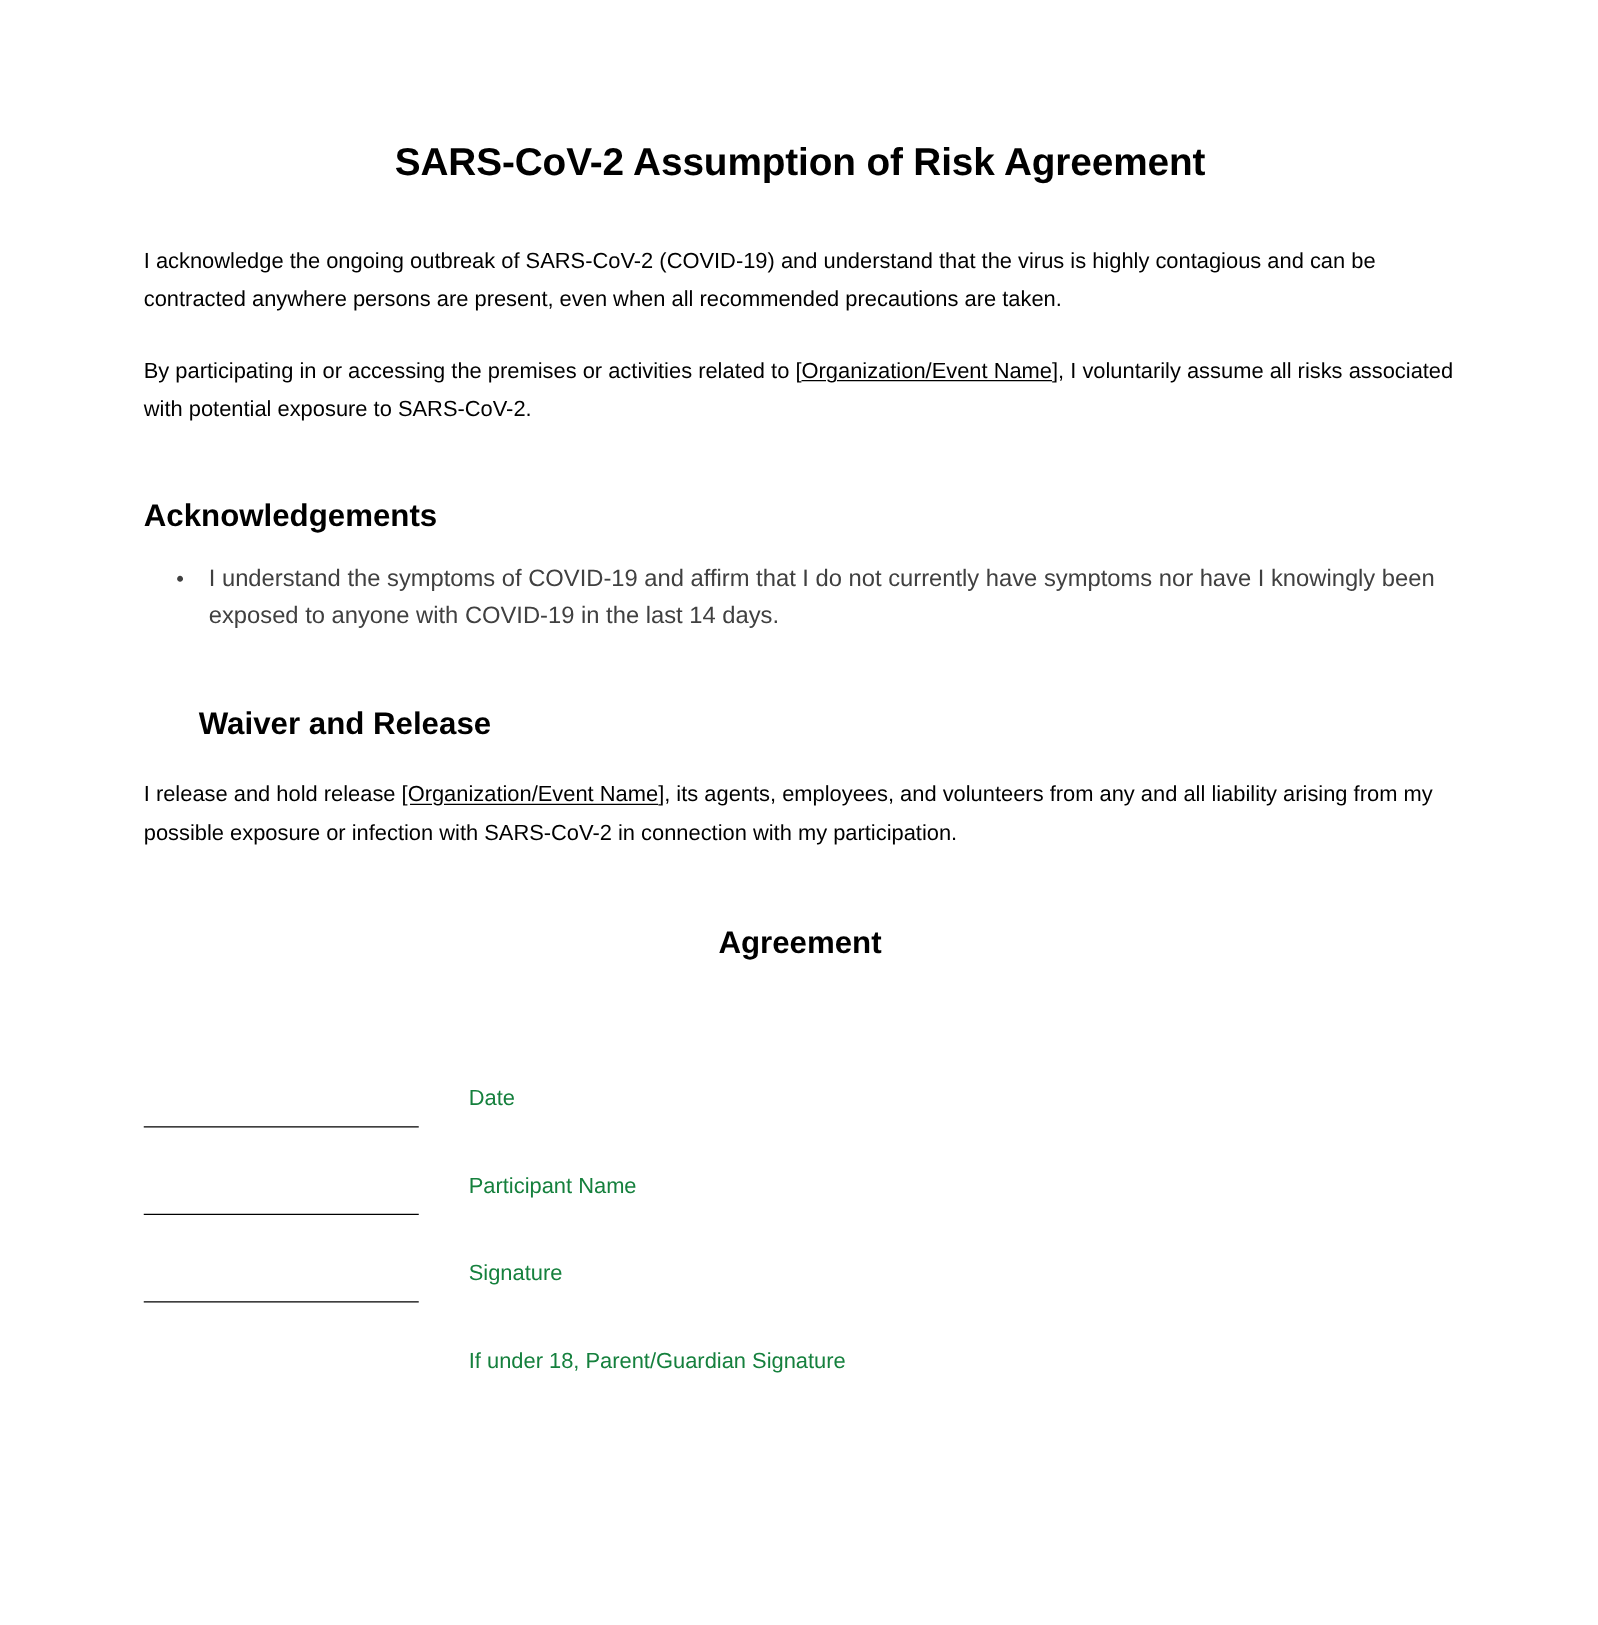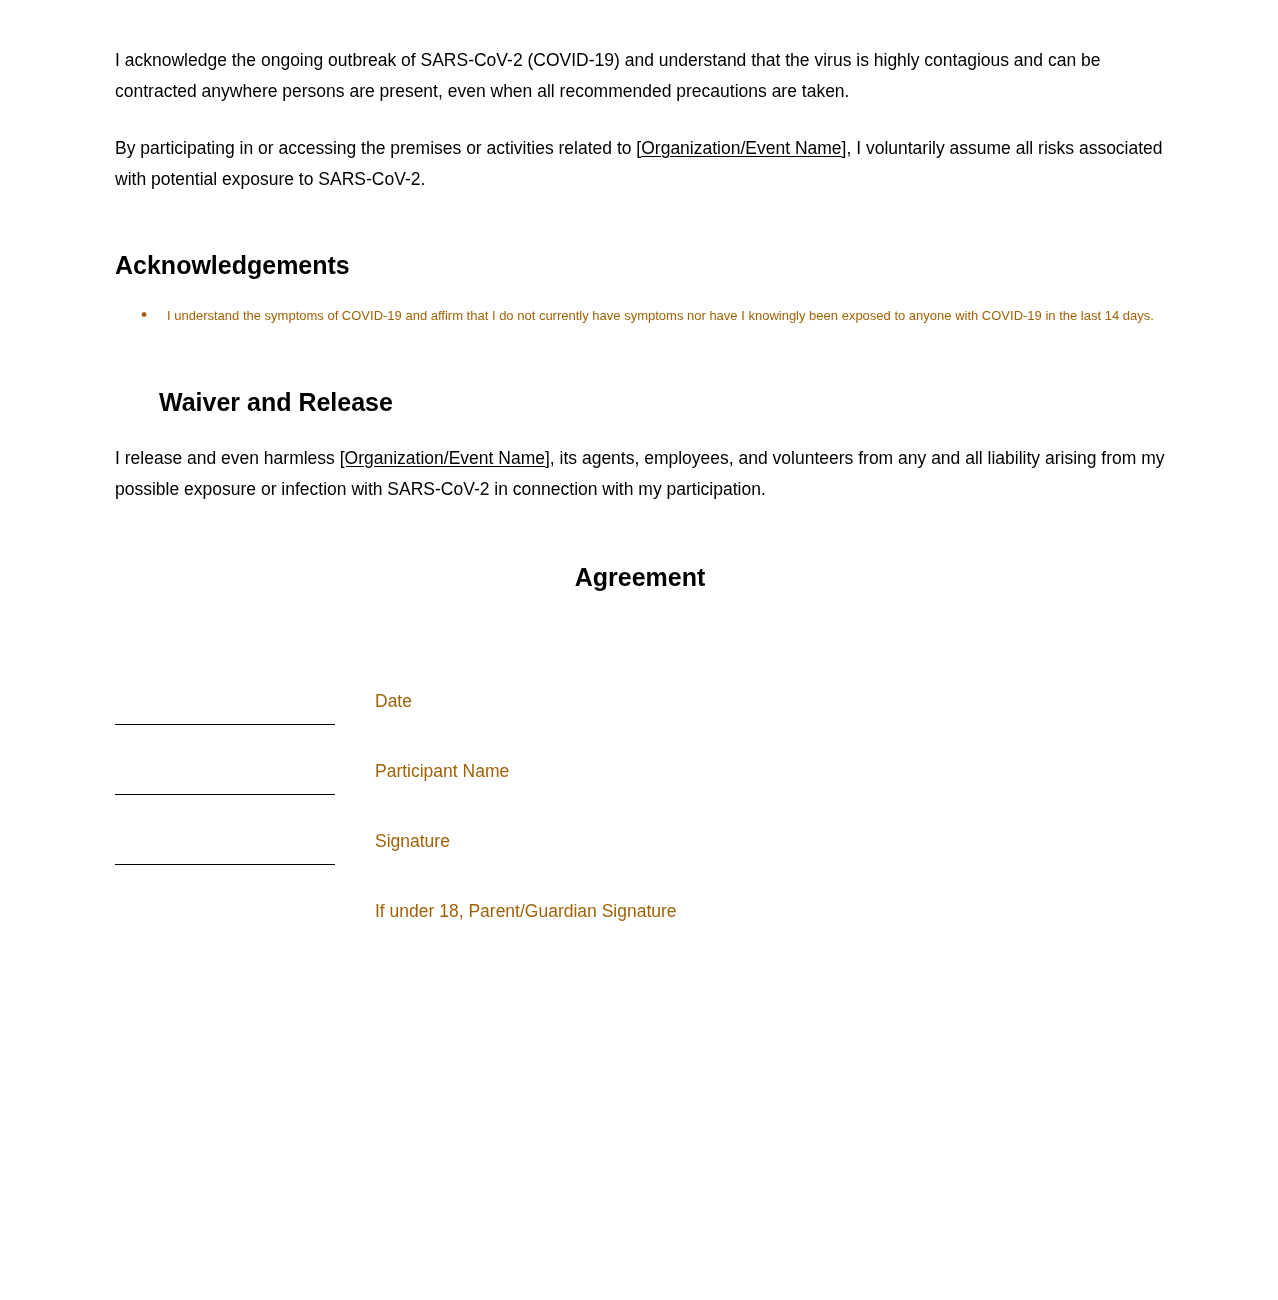--- a/index.html
+++ b/index.html
@@ -60,24 +60,24 @@
   .heading-agree { padding-top: 57px; text-align: center; }
 
   ul.bullets {
     margin: 0;
     padding-top: 21px;
     padding-left: 38px;
     list-style: none;
   }
   ul.bullets li {
     position: relative;
-    font-size: 13px;
+    font-size: 19px;
     line-height: 29px;
     padding-left: 14px;
-    color: #a16207;
+    color: #404040;
   }
   ul.bullets li::before {
     content: "\2022";
     position: absolute;
     left: -12px;
     top: 0;
     font-size: 17.5px;
     line-height: 29px;
   }
 
@@ -101,43 +101,44 @@
     height: 0;
     border-bottom: 1.6px solid #000000;
   }
   .sig-label {
     position: absolute;
     left: 260px;
     bottom: 13px;
     font-size: 17.5px;
     line-height: 22px;
     white-space: nowrap;
-    color: #a16207;
+    color: #15803d;
   }
 </style>
 </head>
 <body>
 
 <div class="page">
   <div class="content">
 
+    <h1 class="doc-title">SARS-CoV-2 Assumption of Risk Agreement</h1>
 
     <p class="para first-para">I acknowledge the ongoing outbreak of SARS-CoV-2 (COVID-19) and understand that the virus is highly contagious and can be contracted anywhere persons are present, even when all recommended precautions are taken.</p>
 
     <p class="para"><span>By participating in or accessing the premises or activities related to [</span><span class="underlined">Organization/Event Name</span><span>], I voluntarily assume all risks associated with potential exposure to SARS-CoV-2.</span></p>
 
     <h2 class="section-heading heading-ack">Acknowledgements</h2>
 
     <ul class="bullets">
       <li>I understand the symptoms of COVID-19 and affirm that I do not currently have symptoms nor have I knowingly been exposed to anyone with COVID-19 in the last 14 days.</li>
     </ul>
 
     <h2 class="section-heading heading-waiver">Waiver and Release</h2>
 
-    <p class="para"><span>I release and even harmless </span><span class="underlined">[Organization/Event Name</span><span>], its agents, employees, and volunteers from any and all liability arising from my possible exposure or infection with SARS-CoV-2 in connection with my participation.</span></p>
+    <p class="para"><span>I release and hold release </span><span class="underlined">[Organization/Event Name</span><span>], its agents, employees, and volunteers from any and all liability arising from my possible exposure or infection with SARS-CoV-2 in connection with my participation.</span></p>
 
     <h2 class="section-heading heading-agree">Agreement</h2>
 
 
     <div class="sig-block">
 
       <div class="sig-row">
         <div class="sig-line"></div>
         <div class="sig-label">Date</div>
       </div>

